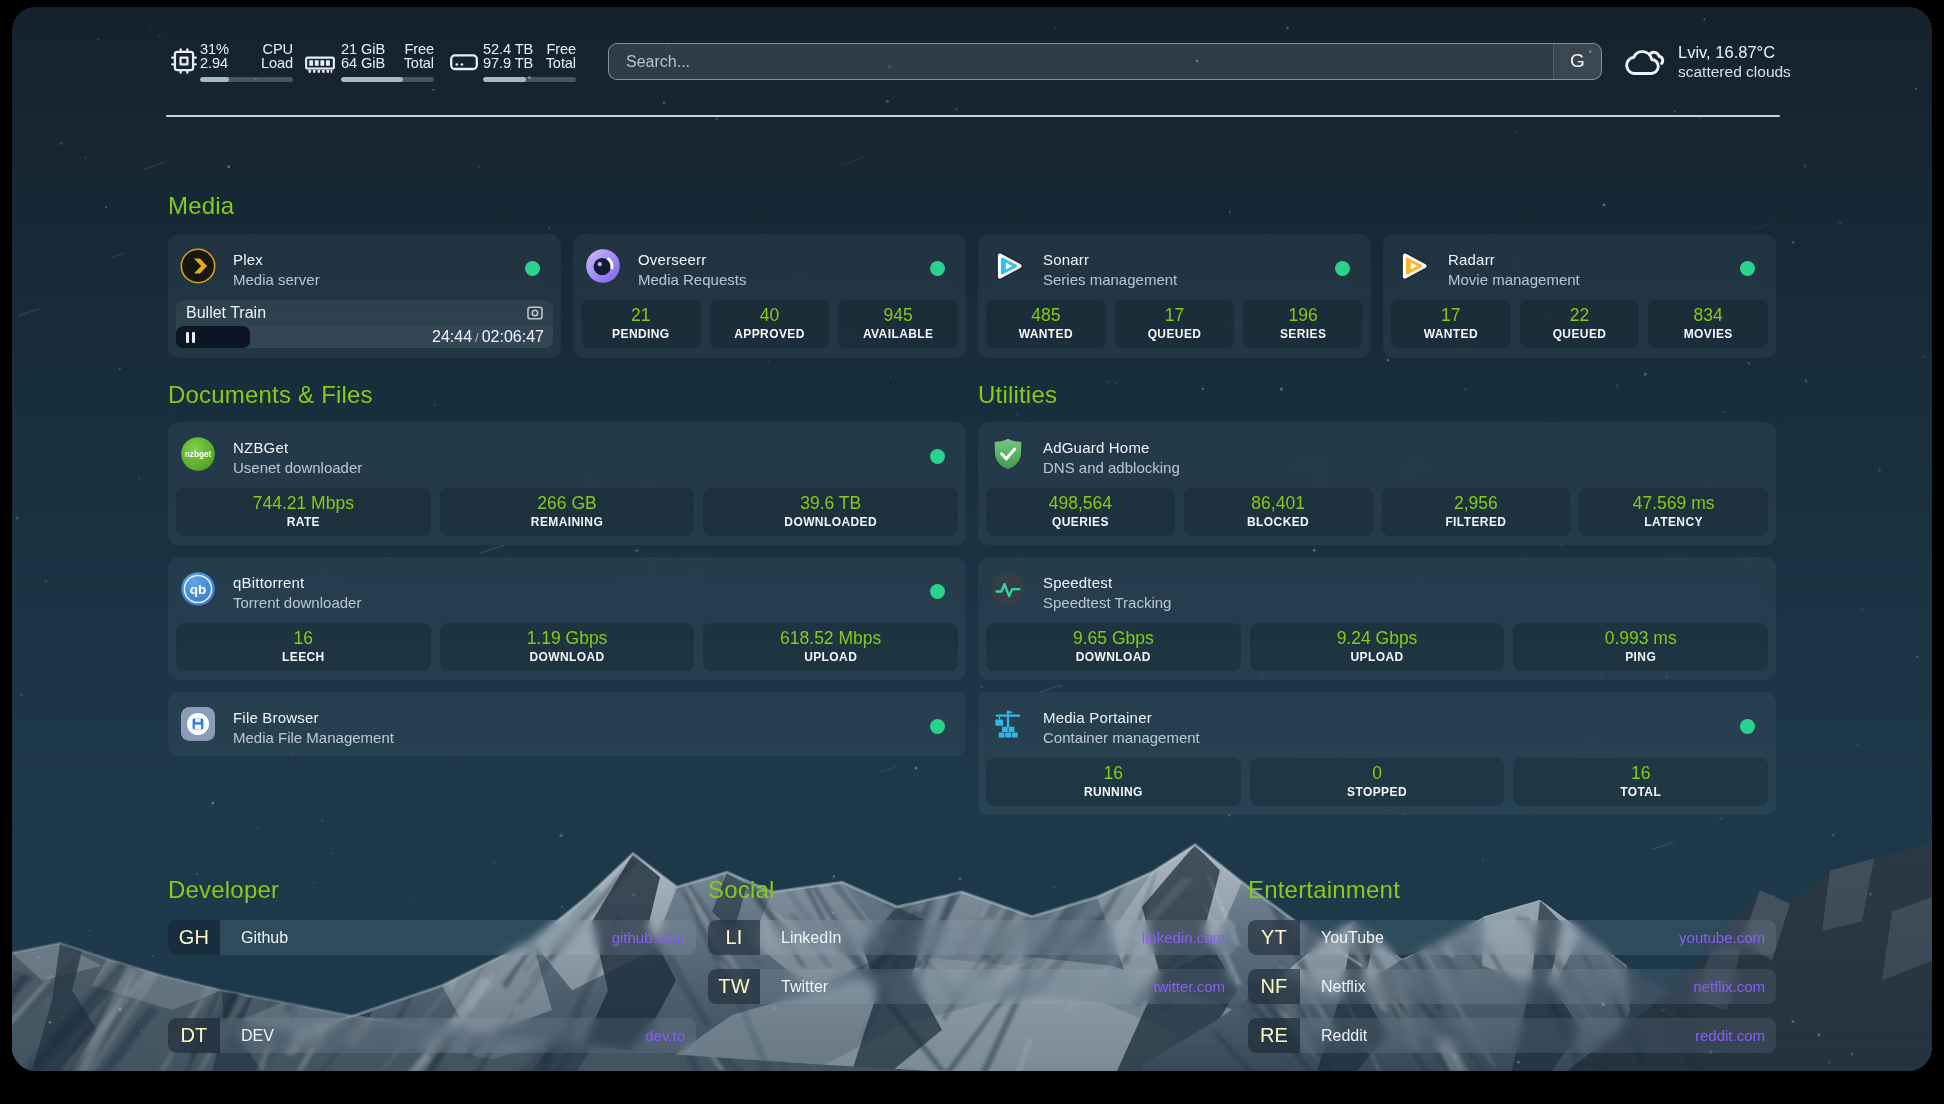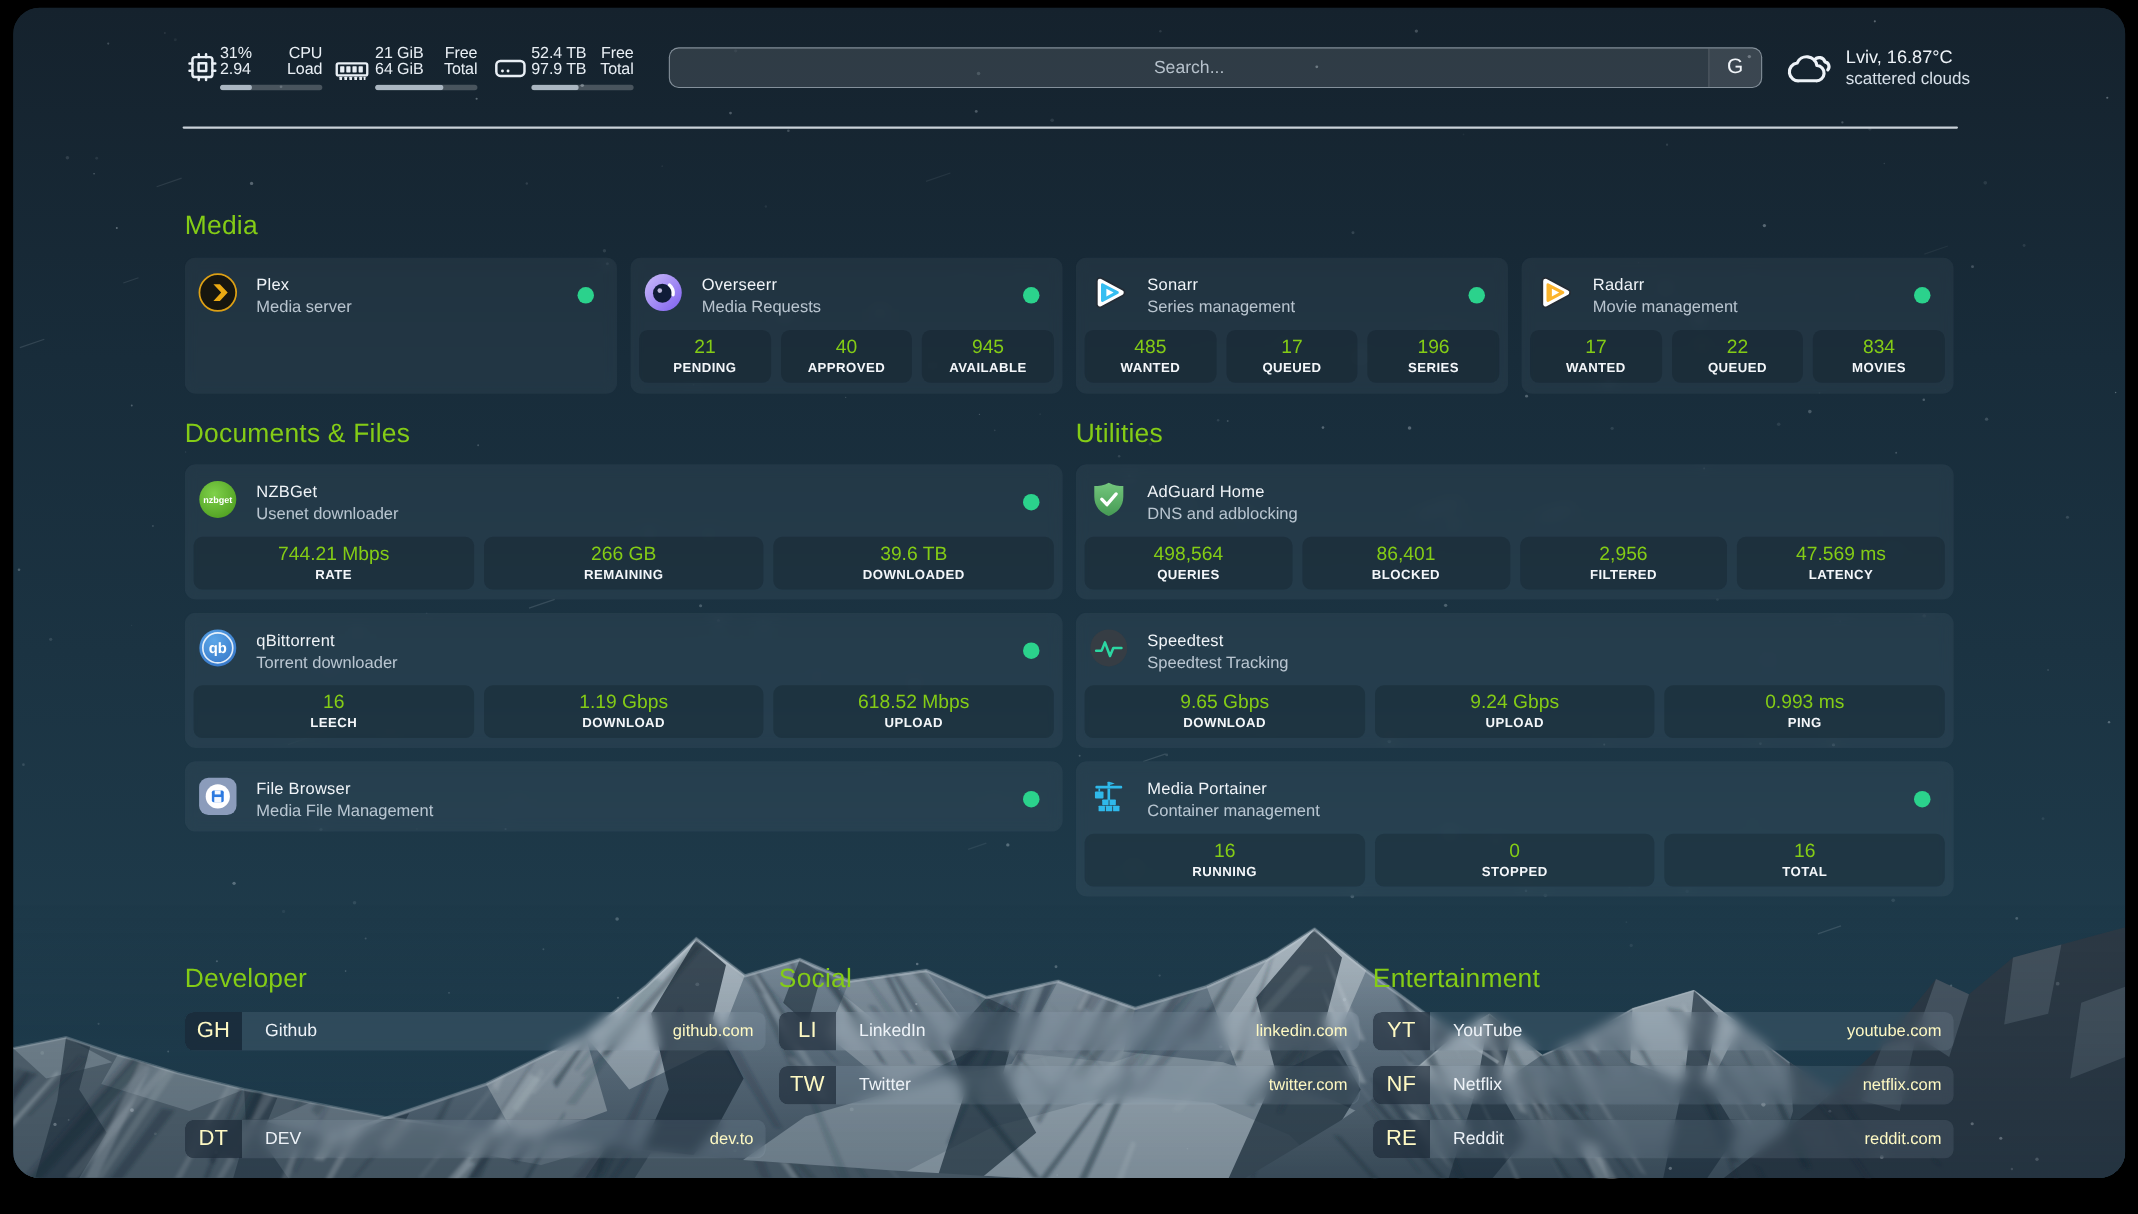--- a/index.html
+++ b/index.html
@@ -18,21 +18,21 @@
     color:#e9eff5; letter-spacing:-.1px; }
   .rrow + .rrow { margin-top:.5px; }
   .rbar { position:absolute; top:33.5px; height:5px; width:93px; border-radius:3px;
     background:rgba(255,255,255,.22); overflow:hidden; }
   .rfill { height:100%; background:#aab6c1; border-radius:3px; }
 
   .search { position:absolute; left:596px; top:36px; width:994px; height:37px;
     border:1.5px solid rgba(203,214,224,.55); border-radius:9px;
     background:rgba(255,255,255,.115); display:flex; align-items:center; overflow:hidden; }
   .search input { flex:1; background:transparent; border:none; outline:none;
-    padding:0 17px; font-size:16px; color:#e9eff5; font-family:inherit;text-align:center; }
+    padding:0 17px; font-size:16px; color:#e9eff5; font-family:inherit; }
   .search input::placeholder { color:#b6c1cb; opacity:1; }
   .gbtn { width:48px; height:100%; text-align:center; font-size:19px; font-weight:400;
     color:#f0f4f8; line-height:34px; cursor:pointer; background:rgba(255,255,255,.055);
     border-left:1px solid rgba(255,255,255,.12); }
 
   .weather-icon { position:absolute; left:1613px; top:36px; width:40px; height:35px; color:#eef3f8; }
   .weather-icon svg { width:40px; height:35px; display:block; }
   .wtext { position:absolute; left:1666px; top:36px; }
   .wline1 { font-size:16.5px; line-height:19px; color:#eef3f8; }
   .wline2 { font-size:15.5px; line-height:19px; color:#d7e0e9; }
@@ -77,21 +77,21 @@
   .pm-time { position:absolute; right:9px; top:0; font-size:16px; line-height:22px; color:#f0f4f8; }
   .pm-sep { color:#aeb9c5; font-size:13px; padding:0 3px; }
 
   
   .bk-row { position:absolute; height:35px; border-radius:8px; overflow:hidden;
     background:rgba(205,230,248,.10); backdrop-filter: blur(5px); cursor:pointer; }
   .bk-abbr { position:absolute; left:0; top:0; width:52px; height:35px;
     background:rgba(8,20,33,.52); color:#fef9c3; font-size:20px; line-height:35px;
     text-align:center; letter-spacing:.2px; border-radius:8px 0 0 8px; }
   .bk-name { position:absolute; left:73px; top:0; font-size:16px; line-height:35px; color:#eef3f8; }
-  .bk-domain { position:absolute; right:11px; top:0; font-size:15px; line-height:35px; color:#fef9c3; }
+  .bk-domain { position:absolute; right:11px; top:0; font-size:15px; line-height:35px; color:#8b5cf6; }
 </style>
 </head>
 <body>
 
 <div class="screen">
 
   <svg class="bg" viewBox="0 0 1920 1082" preserveAspectRatio="none">
     <defs>
       <linearGradient id="sky" x1="0" y1="0" x2="0" y2="1">
         <stop offset="0" stop-color="#15222d"></stop>
@@ -798,20 +798,40 @@
   <div class="card" style="left:156px; top:227px; width:393px; height:124px">
     <span class="sicon">
       <svg viewBox="0 0 36 36">
         <circle cx="18" cy="18" r="16.7" fill="#17160f" stroke="#dda015" stroke-width="1.6"></circle>
         <path d="M14 10.4 h5.9 l7.1 7.6 -7.1 7.6 h-5.9 l7.1 -7.6 z" fill="#ebaa13"></path>
       </svg>
     </span>
     <div class="sname">Plex</div>
     <div class="ssub">Media server</div>
     <span class="dot"></span>
+    <div class="pmedia">
+      <div class="pm-top">
+        <div class="pm-title">Bullet Train</div>
+        <span class="pm-cam">
+          <svg viewBox="0 0 18 18" fill="none" stroke="currentColor" stroke-width="1.6" stroke-linecap="round">
+            <rect x="2" y="3.2" width="14" height="11.6" rx="2.4"></rect>
+            <circle cx="9" cy="9" r="2.7"></circle>
+          </svg>
+        </span>
+      </div>
+      <div class="pm-bar">
+        <div class="pm-elapsed" style="width: 19.5%;">
+          <span class="pm-pause">
+              <i></i>
+              <i></i>
+            </span>
+        </div>
+        <div class="pm-time"><span>24:44</span><span class="pm-sep">/</span><span>02:06:47</span></div>
+      </div>
+    </div>
   </div>
 
   <div class="card" style="left:561px; top:227px; width:393px; height:124px">
     <span class="sicon">
       <svg viewBox="0 0 36 36">
         <defs>
           <linearGradient id="ovg" x1="0" y1="0" x2="1" y2="1">
             <stop offset="0" stop-color="#cbbcf9"></stop>
               <stop offset="1" stop-color="#7e5ff0"></stop>
           </linearGradient>

